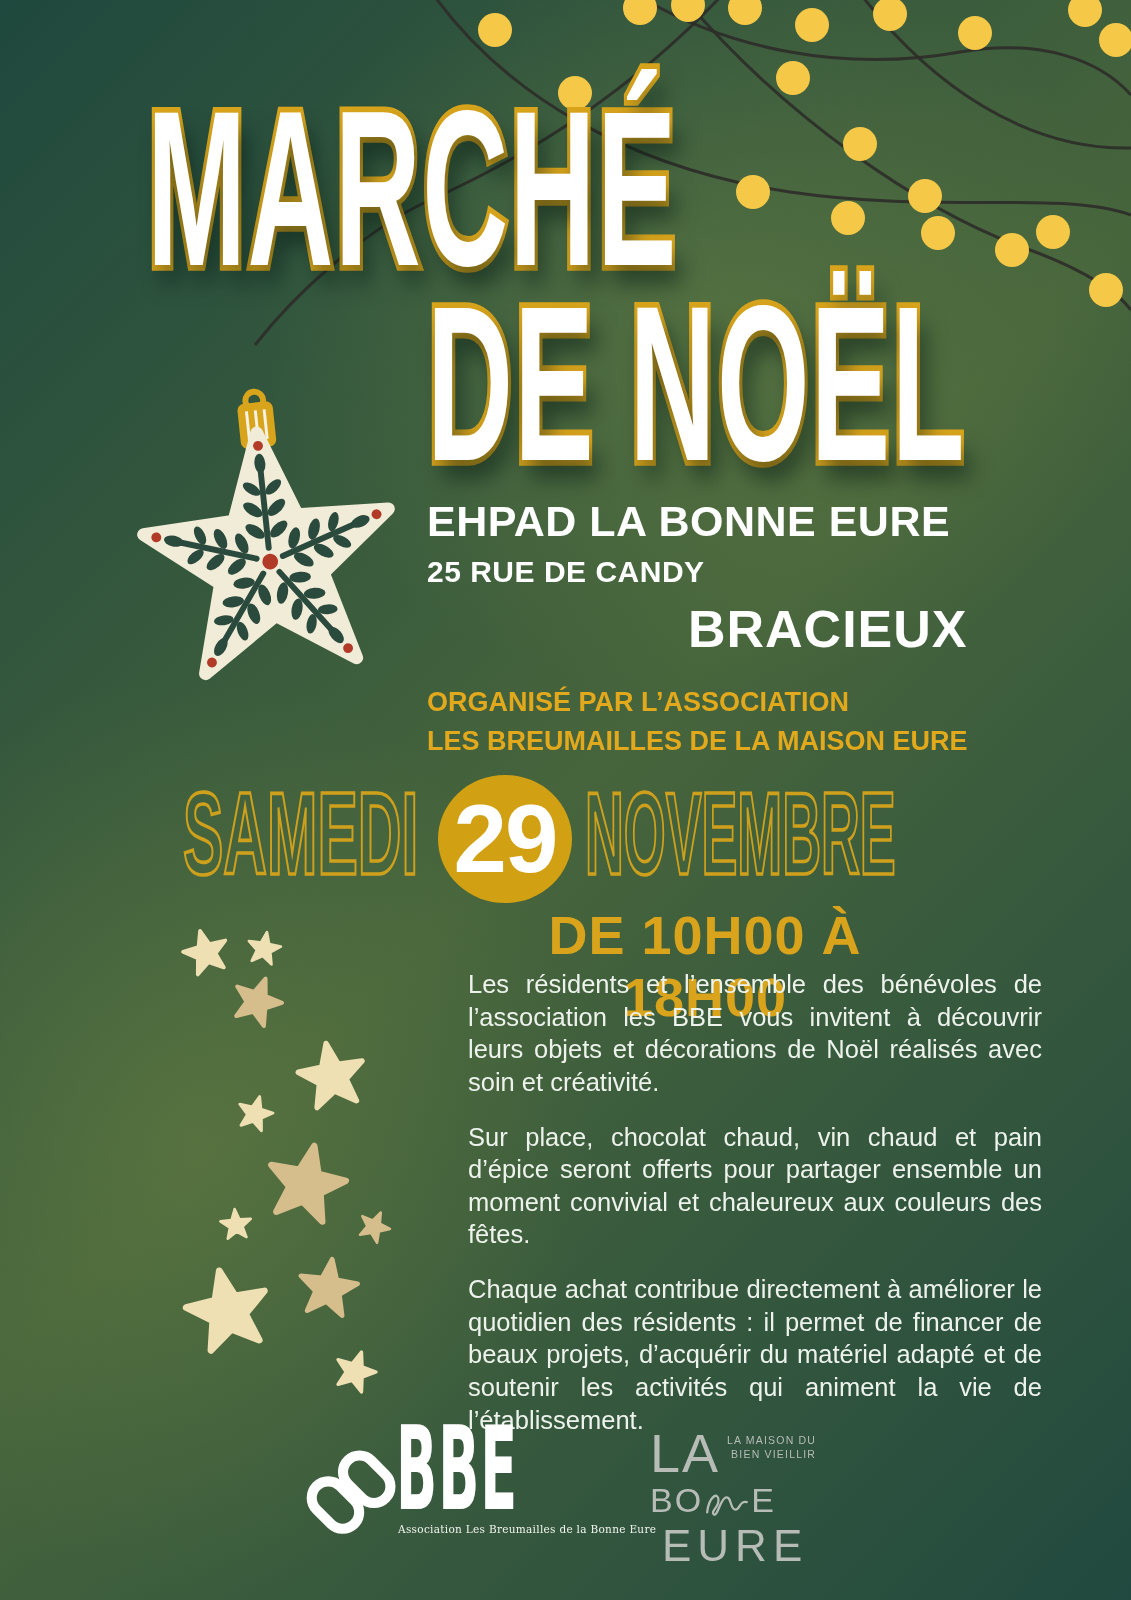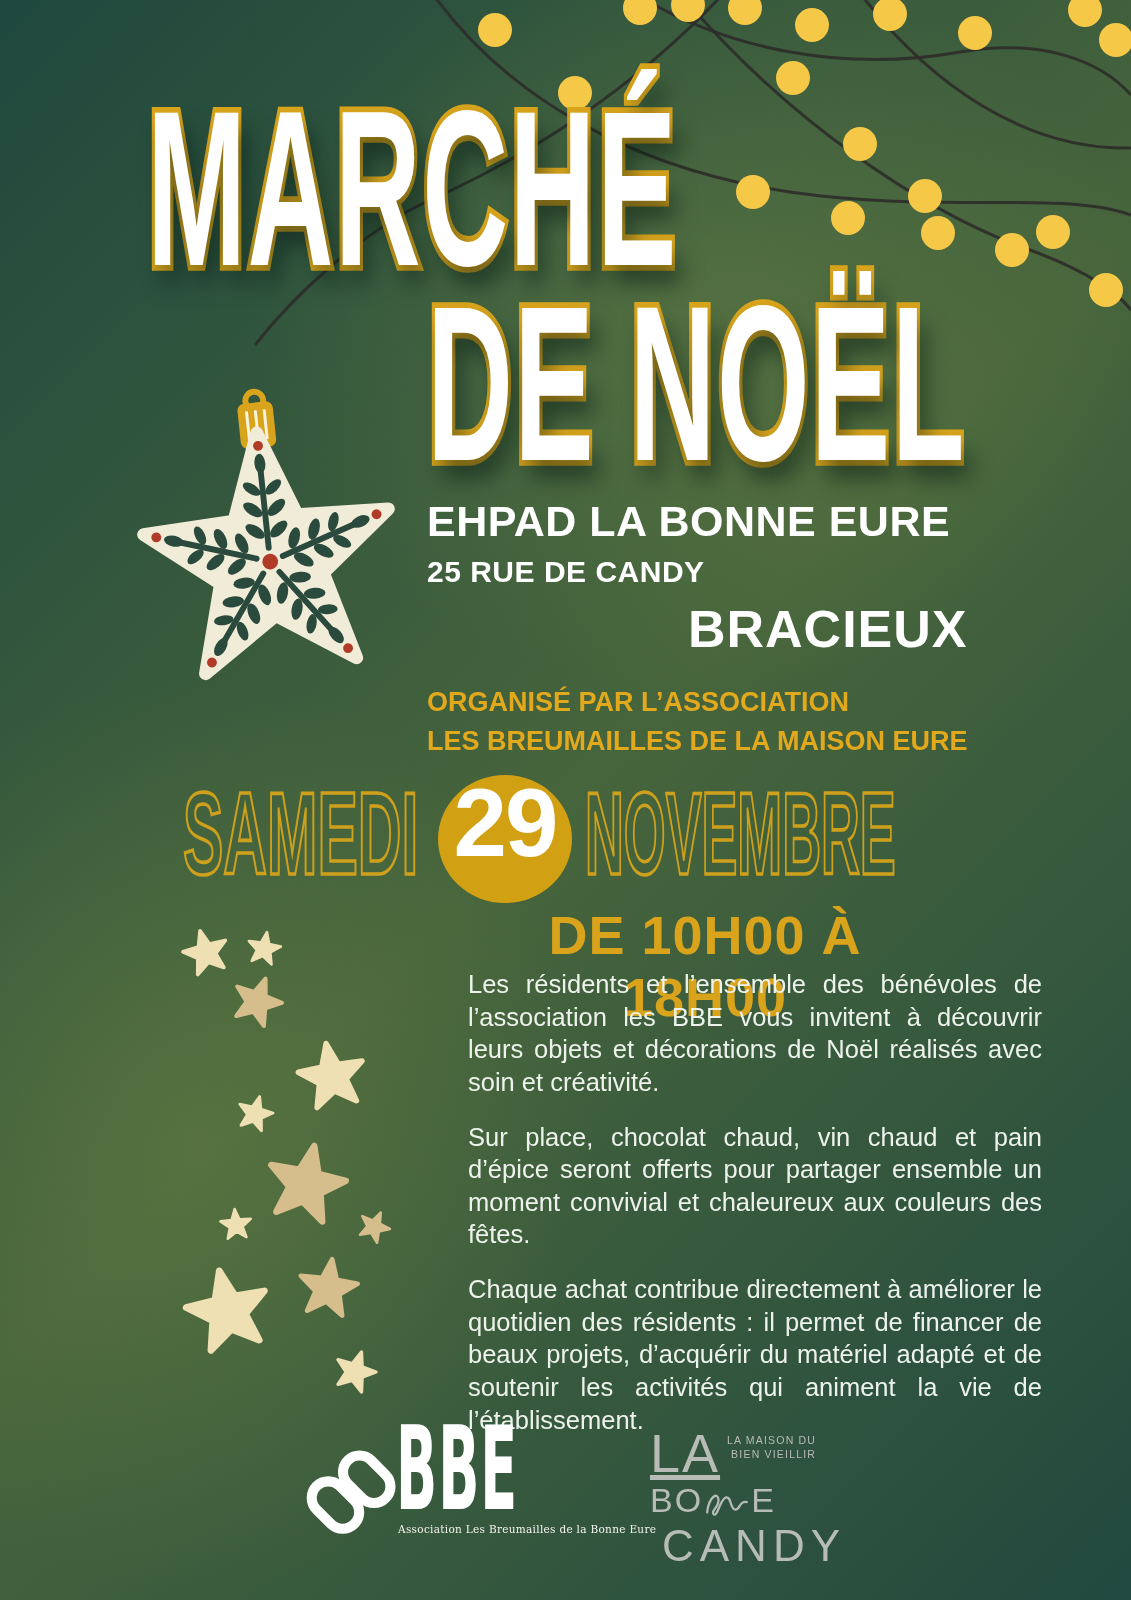--- a/index.html
+++ b/index.html
@@ -39,21 +39,21 @@
   
   .outlined{
     position:absolute;z-index:2;font-weight:bold;line-height:1;font-size:112px;
     color:transparent;-webkit-text-stroke:3.5px #cfa01c;white-space:nowrap;
     transform-origin:left top;
   }
   #day-word{left:183px;top:775px;transform:scale(0.54,1.05);}
   #month-word{left:585px;top:775px;transform:scale(0.48,1.05);}
   #date-circle{
     position:absolute;left:438px;top:775px;width:134px;height:128px;border-radius:50%;
-    background:#d2a013;z-index:3;display:flex;justify-content:center;
+    background:#d2a013;z-index:3;display:flex;align-items:center;justify-content:center;
   }
   #date-number{color:#ffffff;font-weight:bold;font-size:96px;letter-spacing:-2px;line-height:1;}
   #hours{
     position:absolute;left:470px;top:904px;width:470px;z-index:2;text-align:center;
     color:#d9a41c;font-weight:bold;font-size:54px;letter-spacing:1px;
   }
   
   #stars{position:absolute;left:150px;top:890px;width:260px;height:510px;z-index:1;}
   
   #body-text{position:absolute;left:468px;top:968px;width:574px;z-index:2;}
@@ -68,21 +68,21 @@
     position:absolute;left:396px;top:1412px;z-index:2;color:#ffffff;font-weight:bold;
     font-family:"DejaVu Sans",sans-serif;font-size:115px;line-height:1;letter-spacing:2px;
     transform:scale(0.47,1);transform-origin:left top;
   }
   #bbe-caption{
     position:absolute;left:398px;top:1523px;z-index:2;color:#f3f4ef;
     font-family:"DejaVu Serif",serif;font-size:10.5px;letter-spacing:.3px;white-space:nowrap;
   }
   #partner-logo{position:absolute;left:650px;top:1430px;z-index:2;color:#b7bcb6;}
   .partner-row1{display:flex;align-items:flex-start;}
-  .partner-la{font-size:54px;line-height:.88;letter-spacing:2px;text-decoration:underline;}
+  .partner-la{font-size:54px;line-height:.88;letter-spacing:2px;}
   .partner-tagline{margin-left:7px;margin-top:4px;text-align:right;font-size:10.5px;letter-spacing:1.2px;line-height:1.3;}
   .partner-row2{display:flex;align-items:center;margin-top:2px;}
   .partner-bo,.partner-e{font-size:34px;line-height:1;letter-spacing:2px;}
   .partner-squiggle{margin:6px 1px 0 1px;}
   .partner-row3{font-size:44px;line-height:1;letter-spacing:6px;margin-top:4px;margin-left:12px;}
 </style>
 </head>
 <body>
 
 <div id="poster">
@@ -212,16 +212,16 @@
         <span>BIEN VIEILLIR</span>
       </span>
     </div>
     <div class="partner-row2">
       <span class="partner-bo">BO</span>
       <svg class="partner-squiggle" width="46" height="34" viewBox="0 0 48 36" xmlns="http://www.w3.org/2000/svg">
         <path d="M 3,28 C 5,10 15,6 15,15 C 15,23 6,27 10,30 C 14,33 17,13 23,12 C 29,11 27,25 33,25 C 38,25 37,15 45,17" fill="none" stroke="#b7bcb6" stroke-width="2.4" stroke-linecap="round"></path>
       </svg>
       <span class="partner-e">E</span>
     </div>
-    <div class="partner-row3">CANDY</div>
+    <div class="partner-row3">EURE</div>
   </div>
 
 </div>
 
 </body></html>

